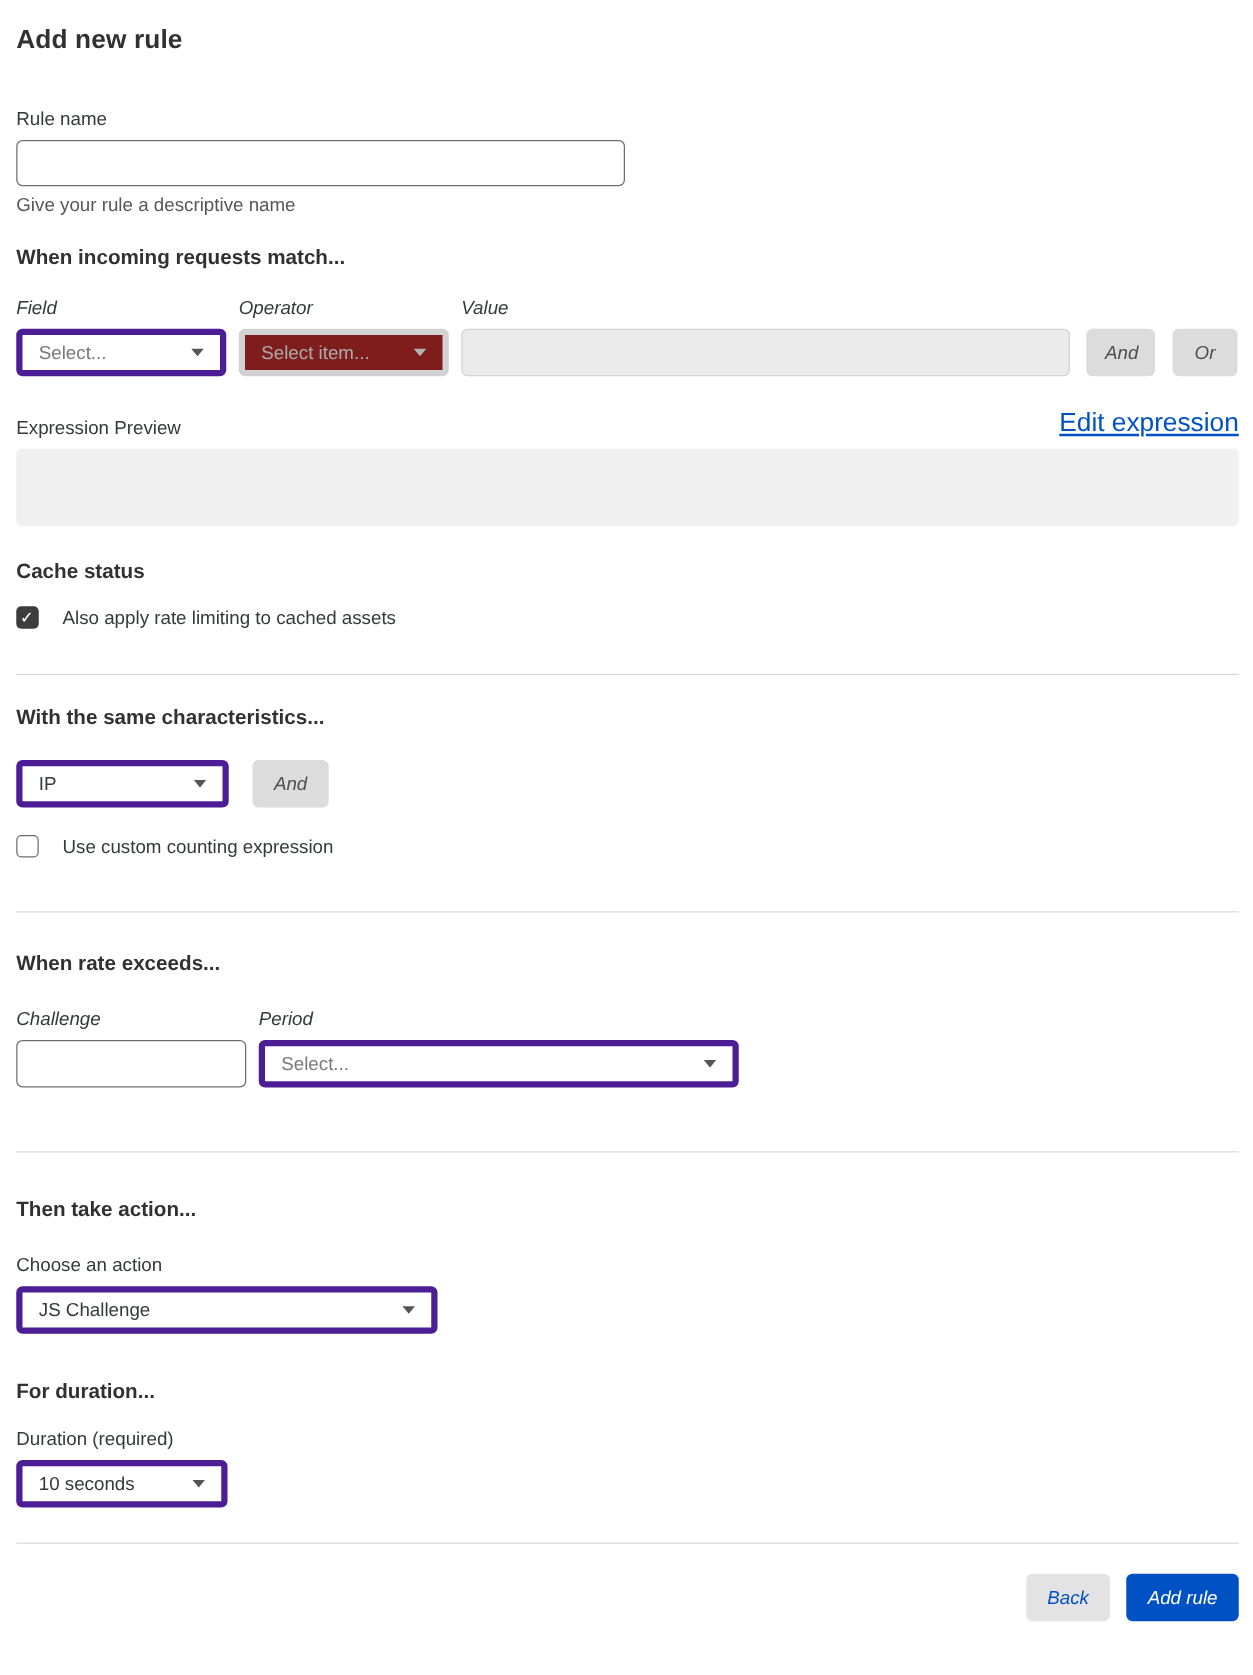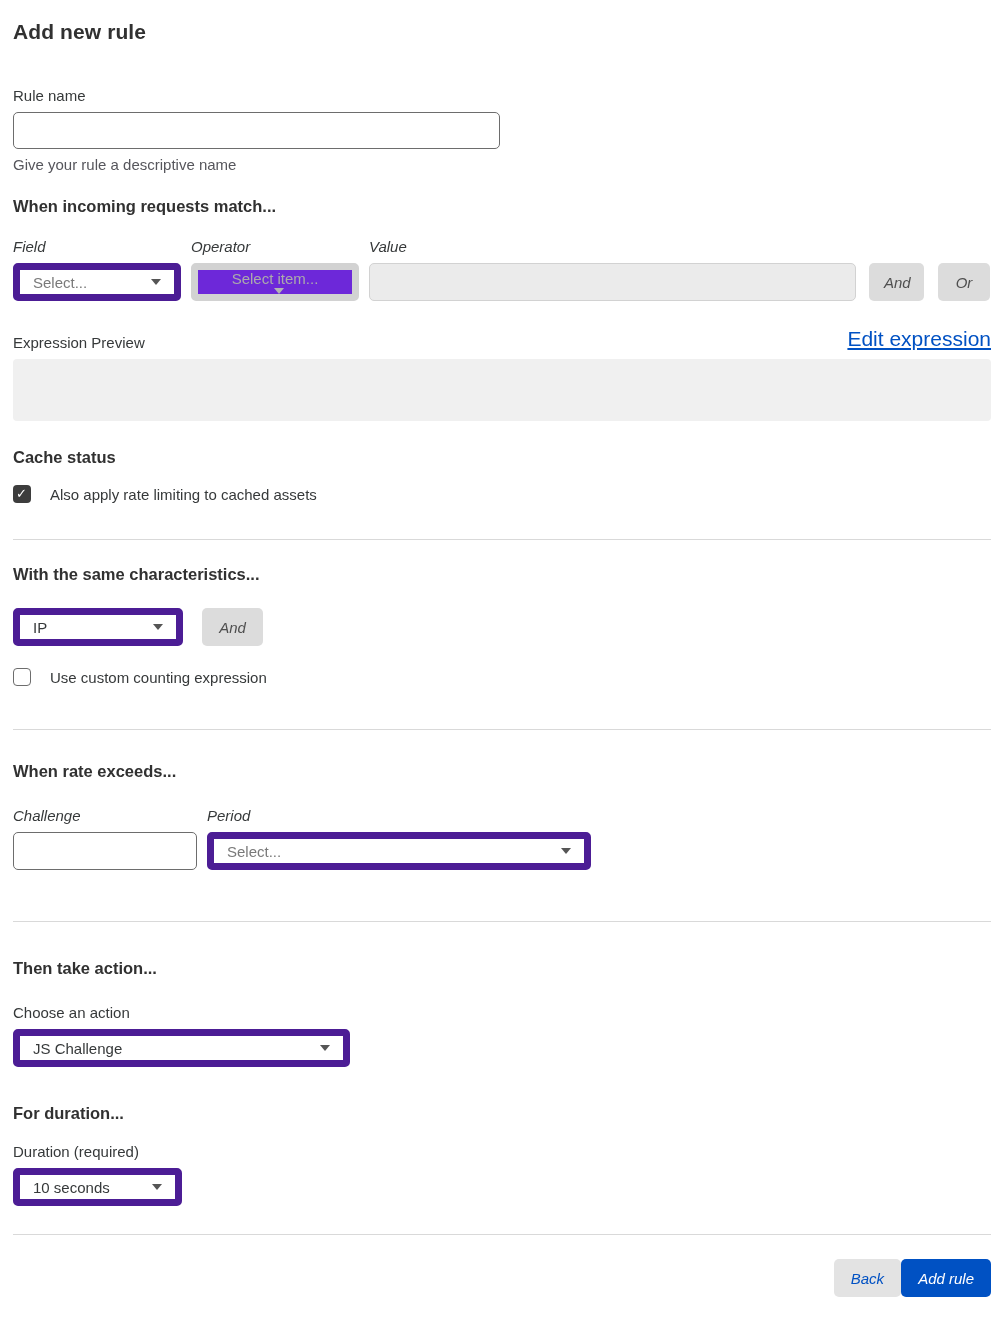--- a/index.html
+++ b/index.html
@@ -48,37 +48,36 @@
     outline: none;
   }
   input.text-input:disabled,
   input.text-input.disabled {
     background: #ebebeb;
     border-color: #d2d2d2;
   }
 
   .select-box {
     height: 38px;
-    border: 7px solid #4c1d95;
+    border: 5px solid #4c1d95;
     border-radius: 5px;
     background: #ffffff;
     display: flex;
     align-items: center;
     justify-content: space-between;
     padding: 0 13px;
     cursor: pointer;
     font-size: 15px;
     color: #36393a;
   }
   .select-box .placeholder { color: #797979; }
   .select-box.disabled {
-    background: #6d28d9;
+    background: #7f1d1d;
     border-color: #d2d2d2;
     cursor: default;
-    flex-direction: column;
   }
   .select-box.disabled .placeholder { color: #ababab; }
   .chevron {
     width: 0; height: 0;
     border-left: 5px solid transparent;
     border-right: 5px solid transparent;
     border-top: 6px solid #555555;
     margin-left: 8px;
     flex: none;
   }
@@ -187,20 +186,21 @@
   .rg-requests input { width: 100%; height: 38px; }
   .rg-period { width: 384px; }
   .rg-period .select-box { width: 100%; }
 
   .action-select { width: 337px; margin-top: 8px; }
   .duration-select { width: 169px; margin-top: 8px; }
 
   .footer-row {
     display: flex;
     justify-content: flex-end;
+    gap: 13px;
     margin-top: 24px;
   }
 
   
   .mt-rule-label { margin-top: 43px; }
   .mt-input { margin-top: 8px; width: 487px; }
   .mt-match-heading { margin-top: 24px; }
   .mt-cache-heading { margin-top: 27px; }
   .mt-div1 { margin-top: 36px; }
   .mt-char-heading { margin-top: 25px; }

